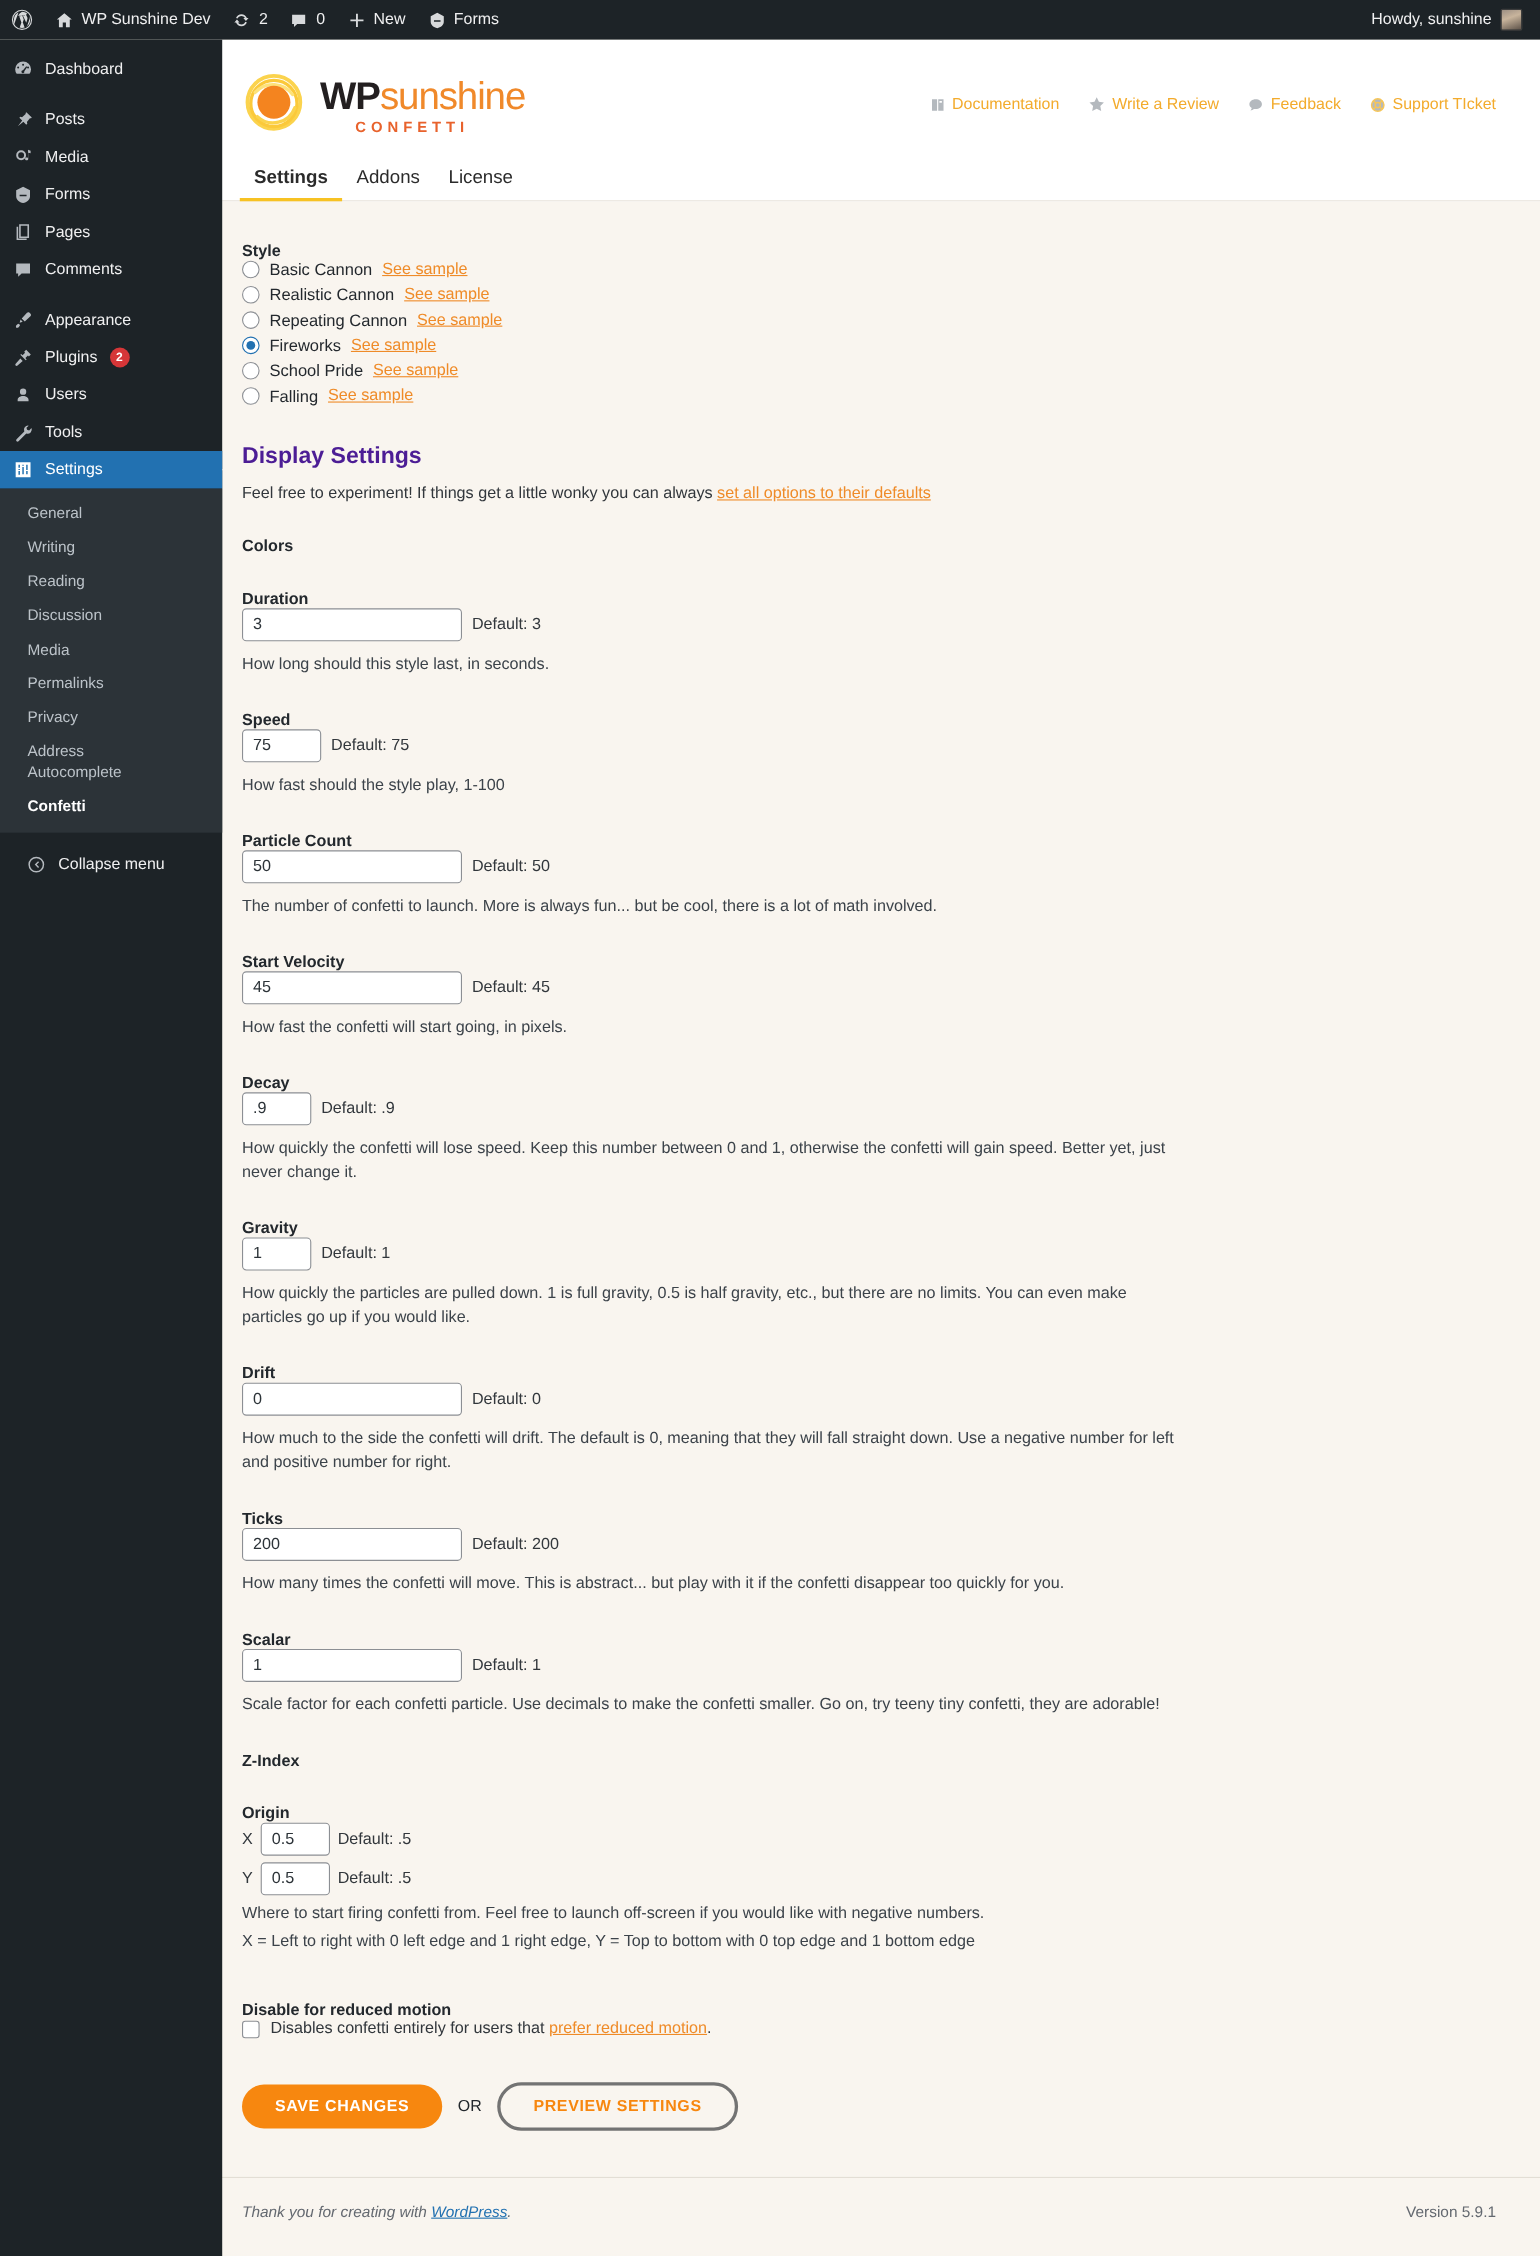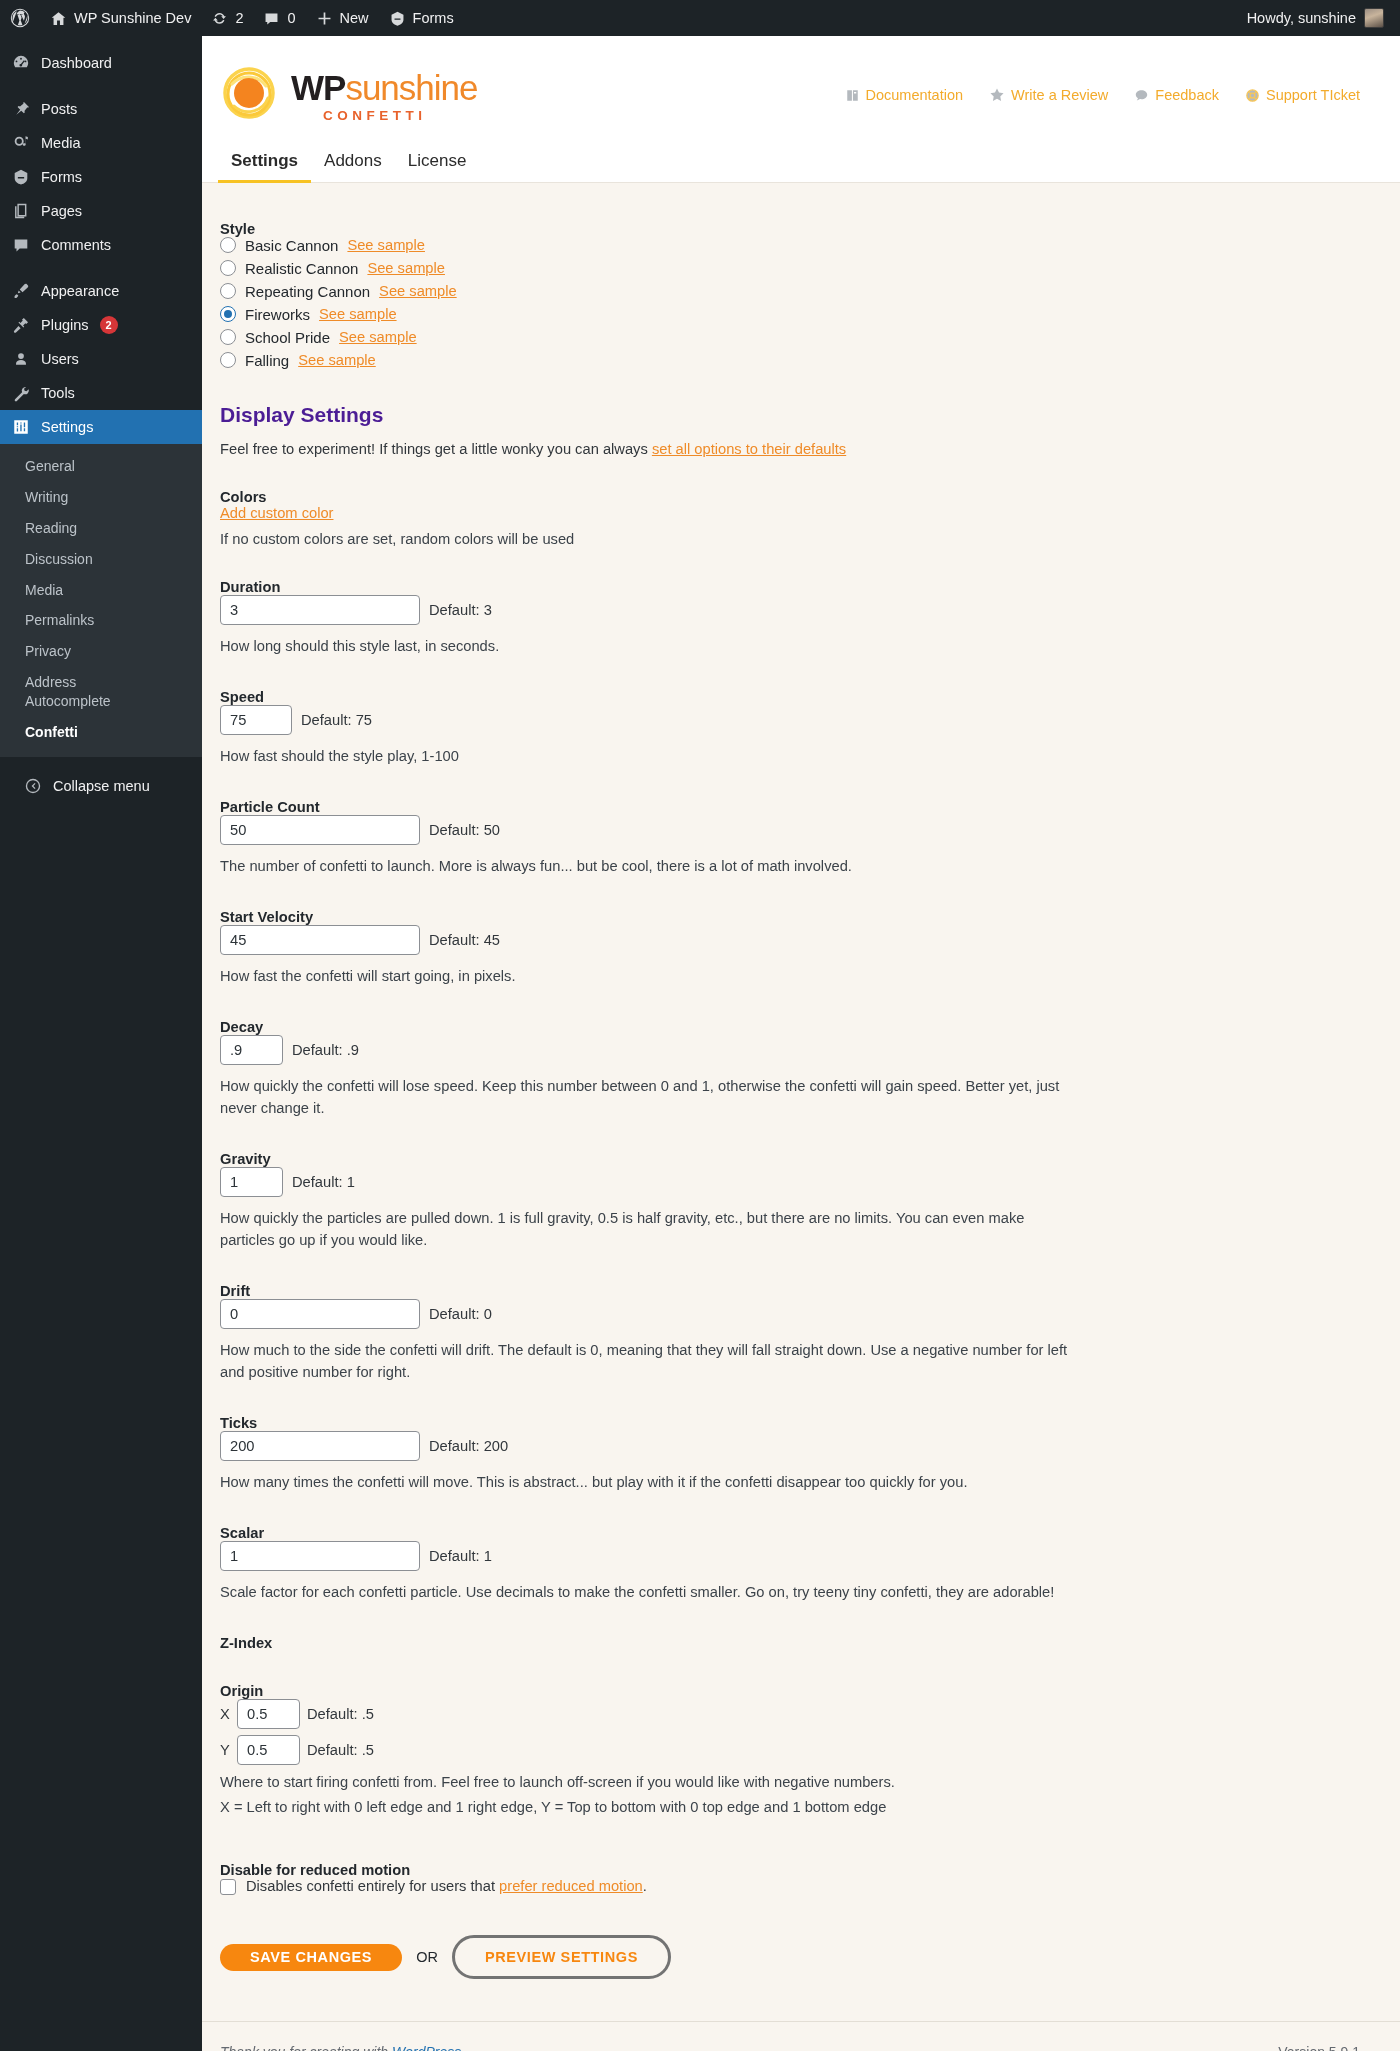--- a/index.html
+++ b/index.html
@@ -119,21 +119,21 @@
 
   .origin-line{ display:flex; align-items:center; gap:7px; margin-bottom:6px; }
   .axis{ font-size:14.7px; color:#32373c; width:10px; }
 
   .cbrow{ display:flex; align-items:flex-start; gap:10px; }
   .cb{ width:16px;height:16px;border:1px solid #8c8f94; border-radius:3px; background:#fff; flex:none; margin-top:1px;}
 
   .btnrow{ display:flex; align-items:center; gap:14px; margin:40px 0 0 0; }
   .btn-save{
     background:#f7870f; color:#fff; border:none; border-radius:22px;
-    padding:0 30px; height:27px; font-size:14.5px; font-weight:700; letter-spacing:.6px;
+    padding:0 30px; height:40px; font-size:14.5px; font-weight:700; letter-spacing:.6px;
     font-family:"Liberation Sans",sans-serif; cursor:pointer;
   }
   .or{ font-size:14.5px; color:#23282d; }
   .btn-prev{
     background:transparent; color:#f7870f; border:3px solid #737373; border-radius:22px;
     padding:0 30px; height:44px; font-size:14.5px; font-weight:700; letter-spacing:.6px;
     font-family:"Liberation Sans",sans-serif; cursor:pointer;
   }
 
   .footer{
@@ -392,24 +392,20 @@
       </div>
     </div>
 
     <div class="h2">Display Settings</div>
     <div class="intro">
       <span>Feel free to experiment! If things get a little wonky you can always </span><a class="lnk">set all options to their defaults</a>
     </div>
 
     <div class="row sect">
       <div class="row-label">Colors</div>
-      <div class="row-field">
-        <a class="addcolor">Add custom color</a>
-        <div class="colorhint">If no custom colors are set, random colors will be used</div>
-      </div>
     </div>
 
     <div class="row sect">
       <div class="row-label">Duration</div>
       <div class="row-field">
         <div class="inline">
           <input class="in w-lg" value="3" style="">
           <span class="deflt">Default: 3</span>
         </div>
         <div class="hint">How long should this style last, in seconds.</div>

